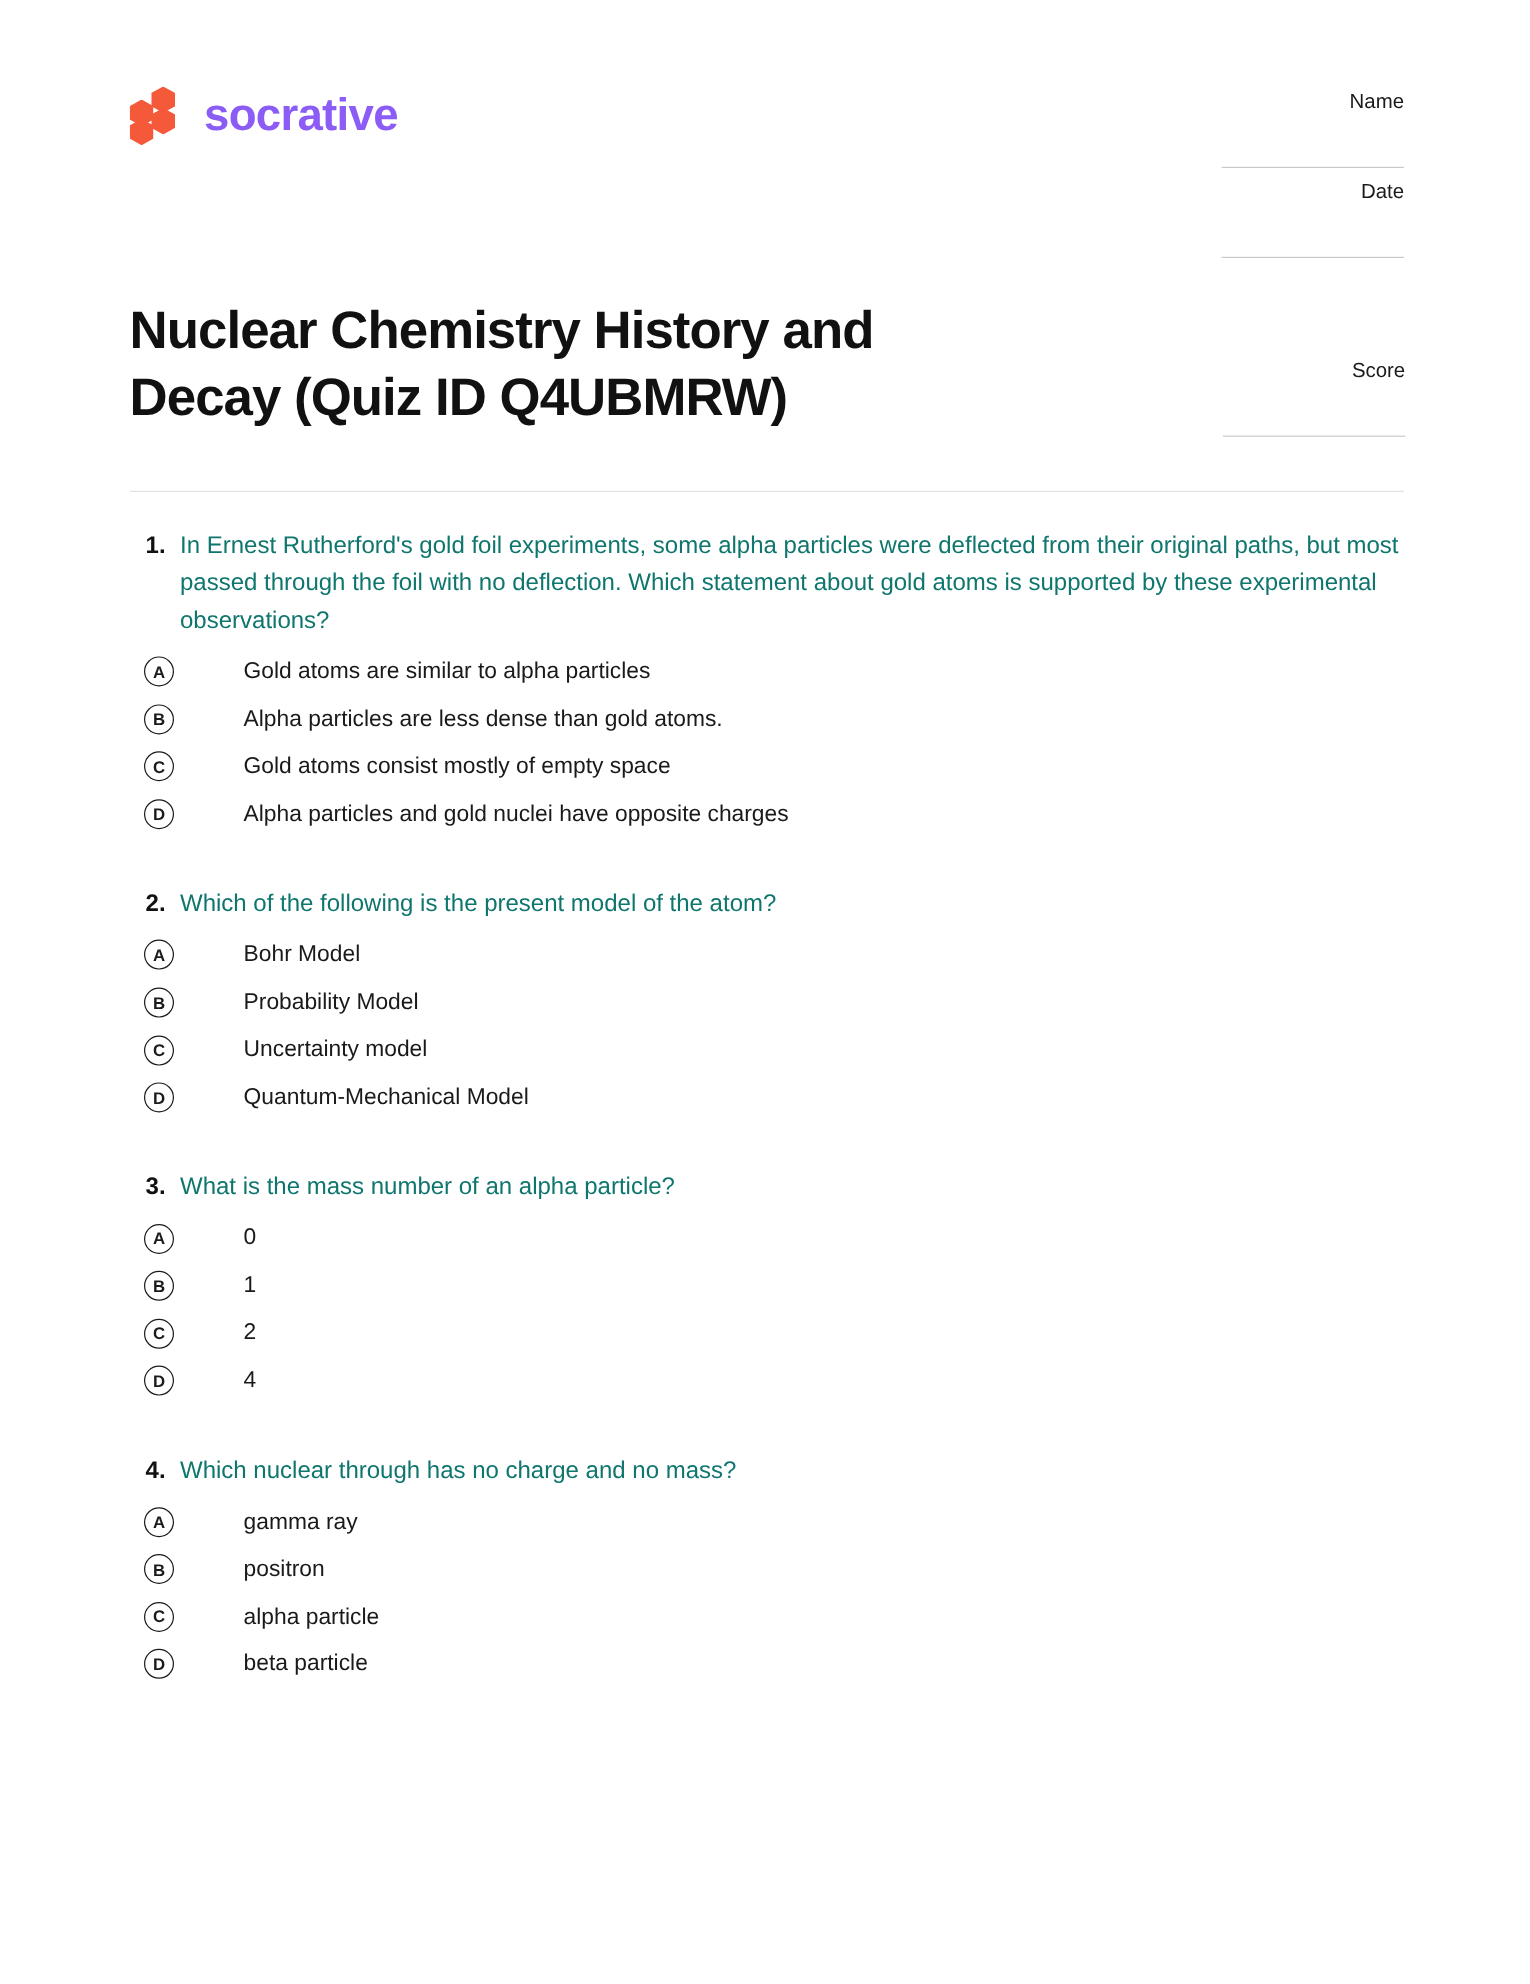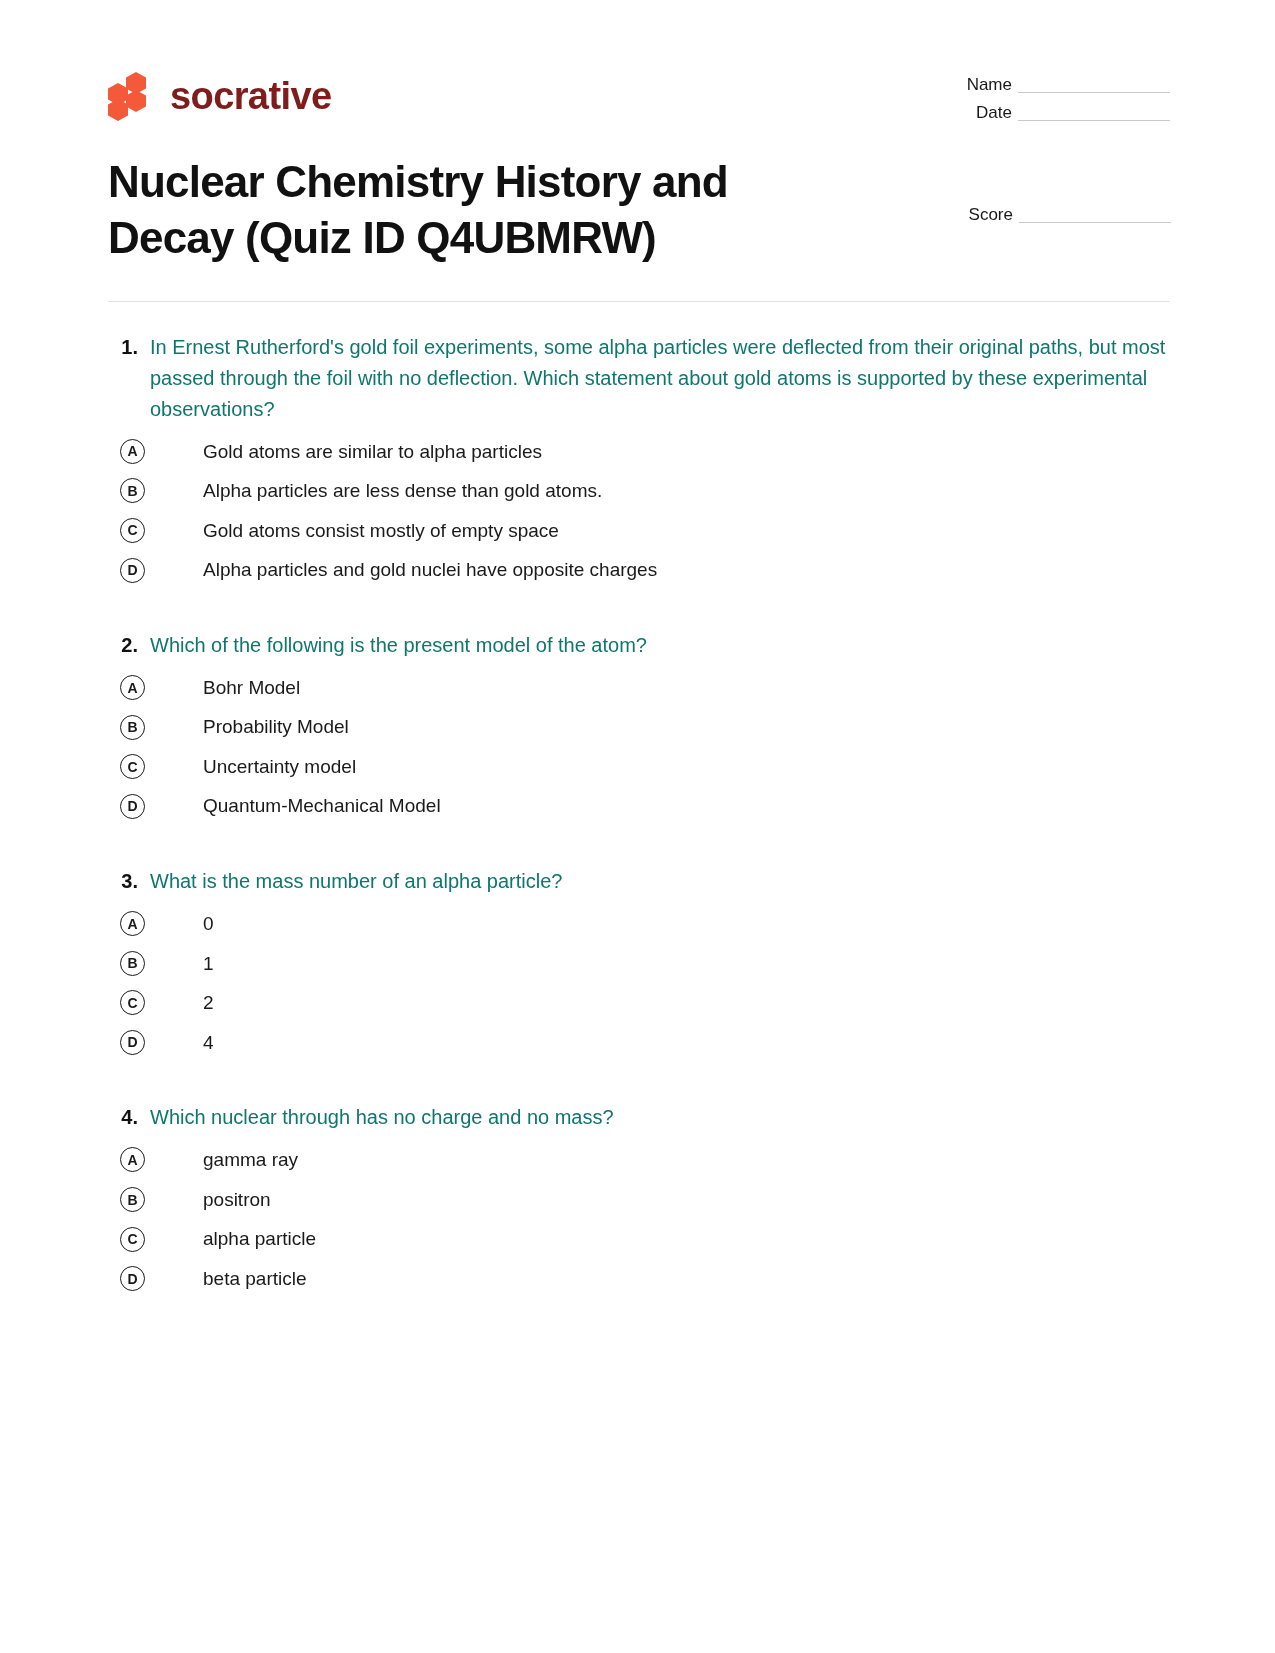--- a/index.html
+++ b/index.html
@@ -51,34 +51,35 @@
   }
   .hex.h1 { left: 0px;  top: 11px; }
   .hex.h2 { left: 18px; top: 0px;  }
   .hex.h3 { left: 0px;  top: 27px; }
   .hex.h4 { left: 18px; top: 18px; }
 
   .brand-name {
     font-size: 38px;
     font-weight: 700;
     letter-spacing: -0.6px;
-    color: #7f1d1d;
+    color: #8b5cf6;
     line-height: 1;
   }
 
   .meta-fields {
     width: 245px;
     margin-top: 14px;
   }
   .meta-row {
     display: flex;
     align-items: flex-end;
     justify-content: flex-end;
-    gap: 6px;
+    gap: 32px;
     margin-bottom: 11px;
+    flex-direction: column;
   }
   .meta-label {
     font-size: 17px;
     color: #1a1a1a;
     line-height: 1;
     white-space: nowrap;
   }
   .meta-line {
     width: 152px;
     border-bottom: 1.5px solid #c9c9c9;

